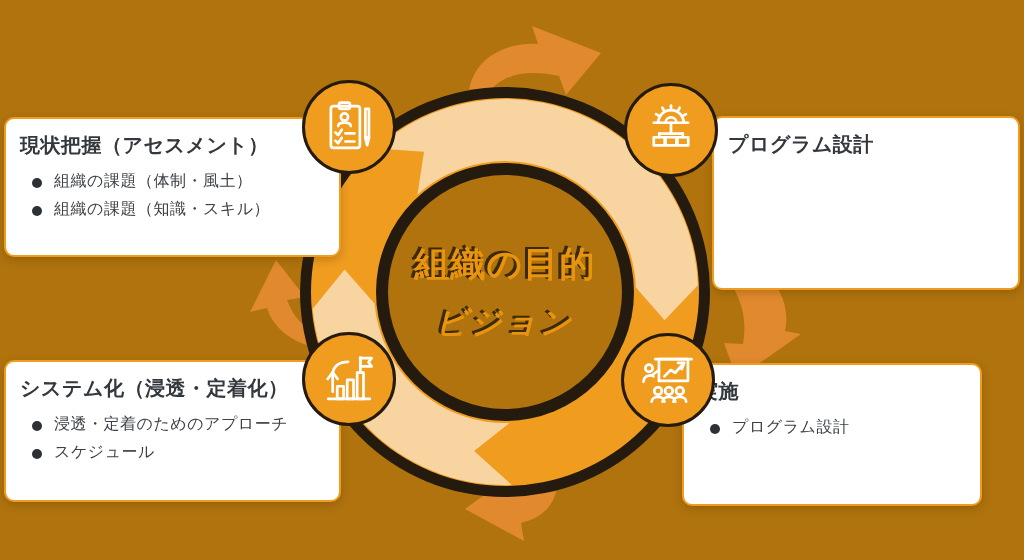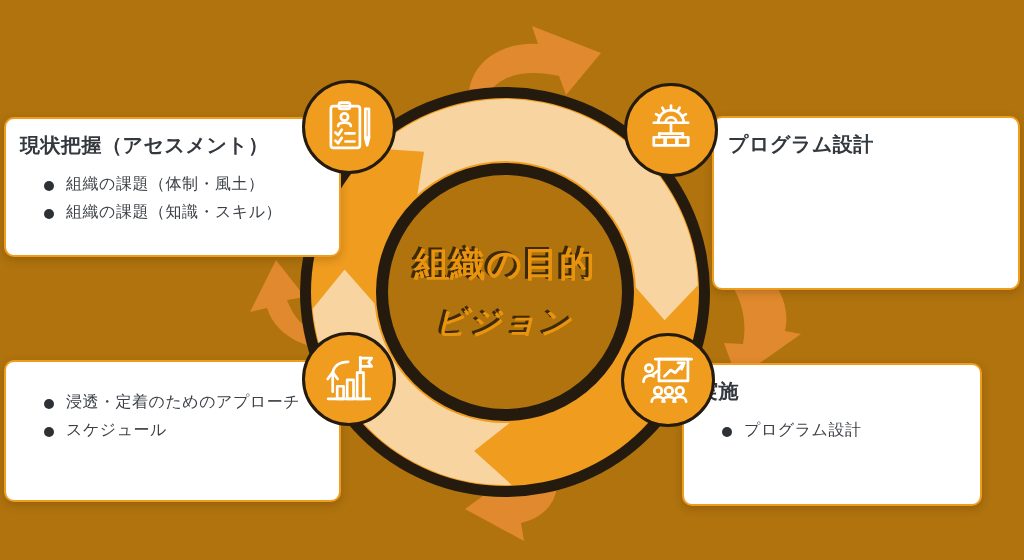--- a/index.html
+++ b/index.html
@@ -13,21 +13,21 @@
   .card{
     position:absolute;background:#ffffff;border:2px solid #ef9c1f;
     border-radius:10px;box-sizing:border-box;
     box-shadow:0 3px 8px rgba(70,45,0,.25);
     padding:14px 10px 10px 14px;z-index:3;
   }
   .card h3{
     margin:0 0 9px 0;font-size:20px;line-height:1.25;font-weight:bold;
     color:#33383e;letter-spacing:0.5px;
   }
-  .card ul{list-style:none;margin:12px;padding:0 0 0 10px;}
+  .card ul{list-style:none;margin:0;padding:0 0 0 10px;}
   .card li{
     position:relative;font-size:16px;line-height:1.72;color:#3c4046;
     padding-left:24px;letter-spacing:0.5px;
   }
   .card li::before{
     content:"";position:absolute;left:2px;top:11px;width:10px;height:10px;
     border-radius:50%;background:#2d3136;
   }
   
   .icircle{
@@ -93,20 +93,21 @@
   </div>
 
   <div class="card" style="left:682px;top:363px;width:300px;height:143px;">
     <h3>実施</h3>
     <ul>
       <li>プログラム設計</li>
     </ul>
   </div>
 
   <div class="card" style="left:4px;top:360px;width:337px;height:142px;">
+    <h3>システム化（浸透・定着化）</h3>
     <ul>
       <li>浸透・定着のためのアプローチ</li>
       <li>スケジュール</li>
     </ul>
   </div>
 
   <div class="icircle" style="left:302px;top:80px;">
     <svg viewBox="0 0 64 64">
       <rect x="12" y="9" width="32" height="46" rx="3"></rect>
       <rect x="21" y="5" width="12" height="7" rx="2"></rect>

